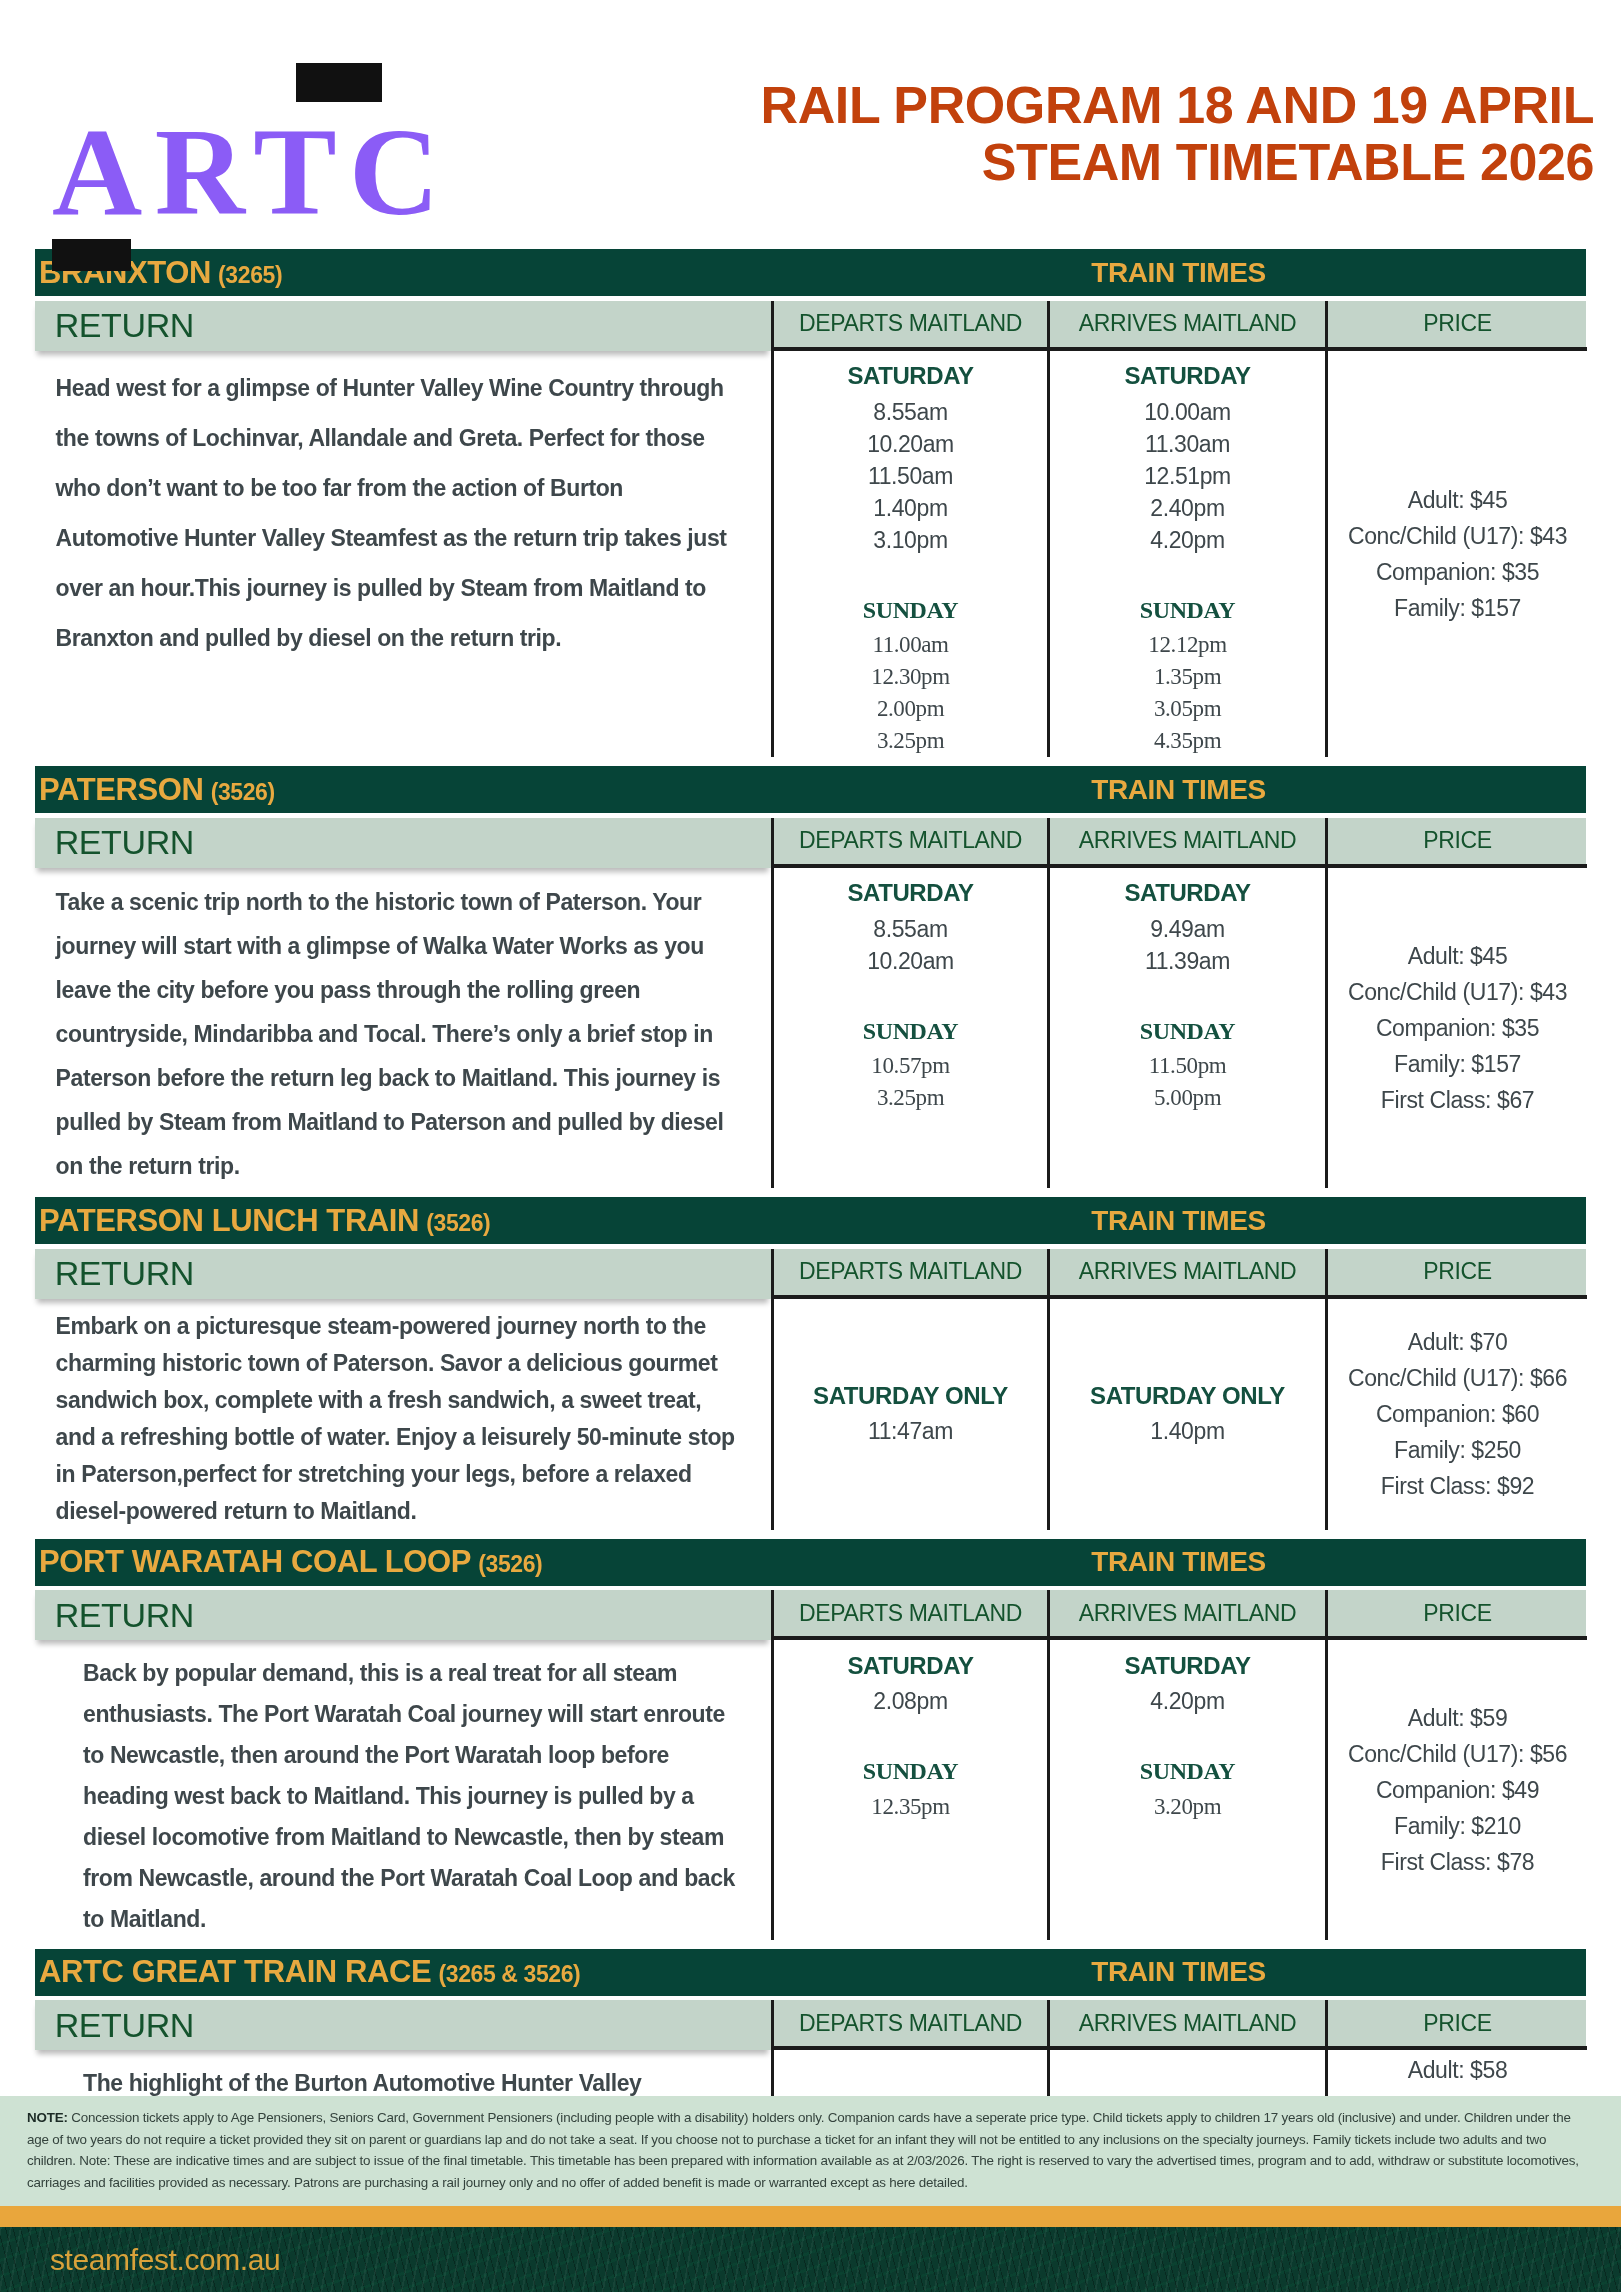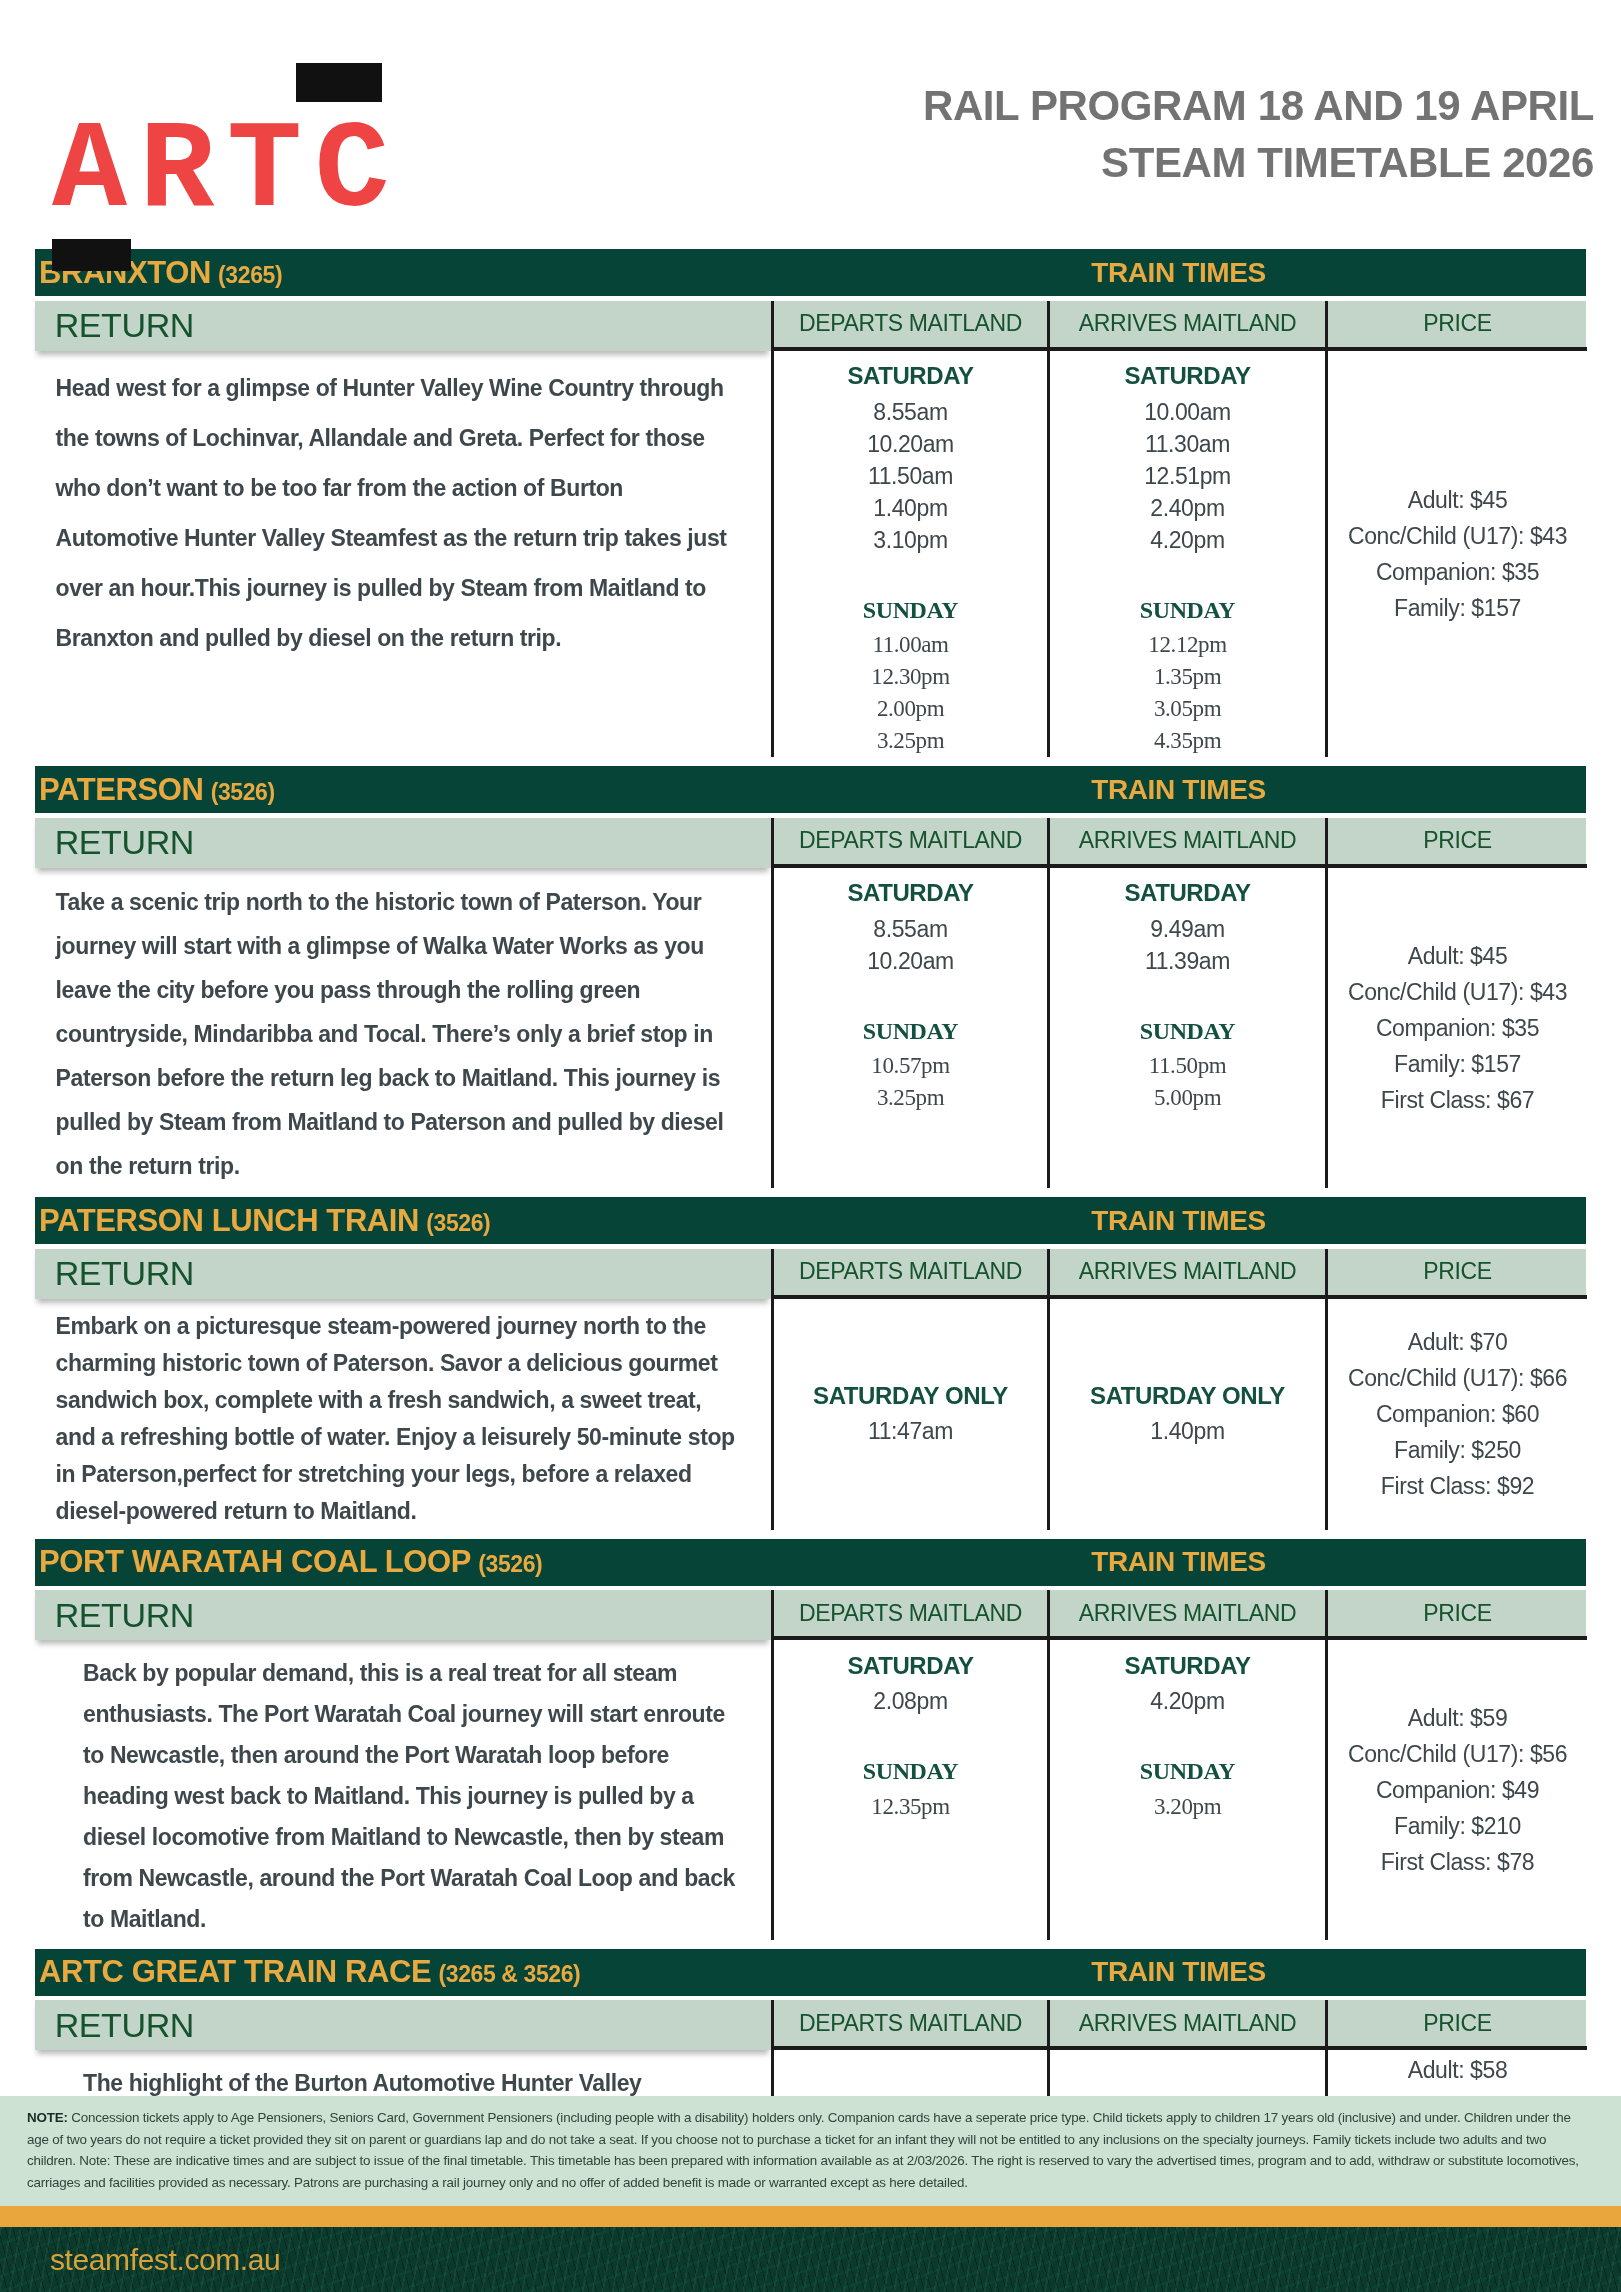--- a/index.html
+++ b/index.html
@@ -6,28 +6,28 @@
   html,body { background:#ffffff; }
   .page {
     width:1621px; height:2293px; position:relative; overflow:hidden;
     background:#ffffff; font-family:"Liberation Sans", sans-serif;
   }
 
   
   .top-header { height:249px; position:relative; }
   .artc-logo { position:absolute; left:52px; top:63px; padding:47px 0 0 0; }
   .artc-letters {
-    font-family:Liberation Mono, monospace; font-weight:900; font-size:125px;
-    line-height:1.0; letter-spacing:12.5px; color:#ef4444;
+    font-family:Liberation Serif, serif; font-weight:900; font-size:125px;
+    line-height:1.0; letter-spacing:12.5px; color:#8b5cf6;
   }
   .artc-bar-top { position:absolute; left:244px; top:0; width:86px; height:39px; background:#111111; }
   .artc-bar-bottom { position:absolute; left:0; bottom:-36px; width:79px; height:32px; background:#111111; }
   .main-title {
     position:absolute; right:27px; top:77px; text-align:right;
-    color:#737373; font-weight:800; font-size:42px; line-height:57px; letter-spacing:-0.4px;
+    color:#c2410c; font-weight:800; font-size:52px; line-height:57px; letter-spacing:-0.4px;
   }
 
   
   .sections { padding:0 35px; }
   section.program { margin-bottom:9px; }
 
   .bar { height:47px; background:#064437; display:grid; grid-template-columns:736px 1fr; align-items:center; }
   .bar-title { padding-left:4px; color:#E8A940; font-weight:800; font-size:31px; letter-spacing:-0.4px; white-space:nowrap; }
   .bar-title .engine { font-size:23px; font-weight:700; margin-left:7.2px; }
   .bar-times { text-align:center; color:#E8A940; font-weight:800; font-size:28px; letter-spacing:-0.4px; }

